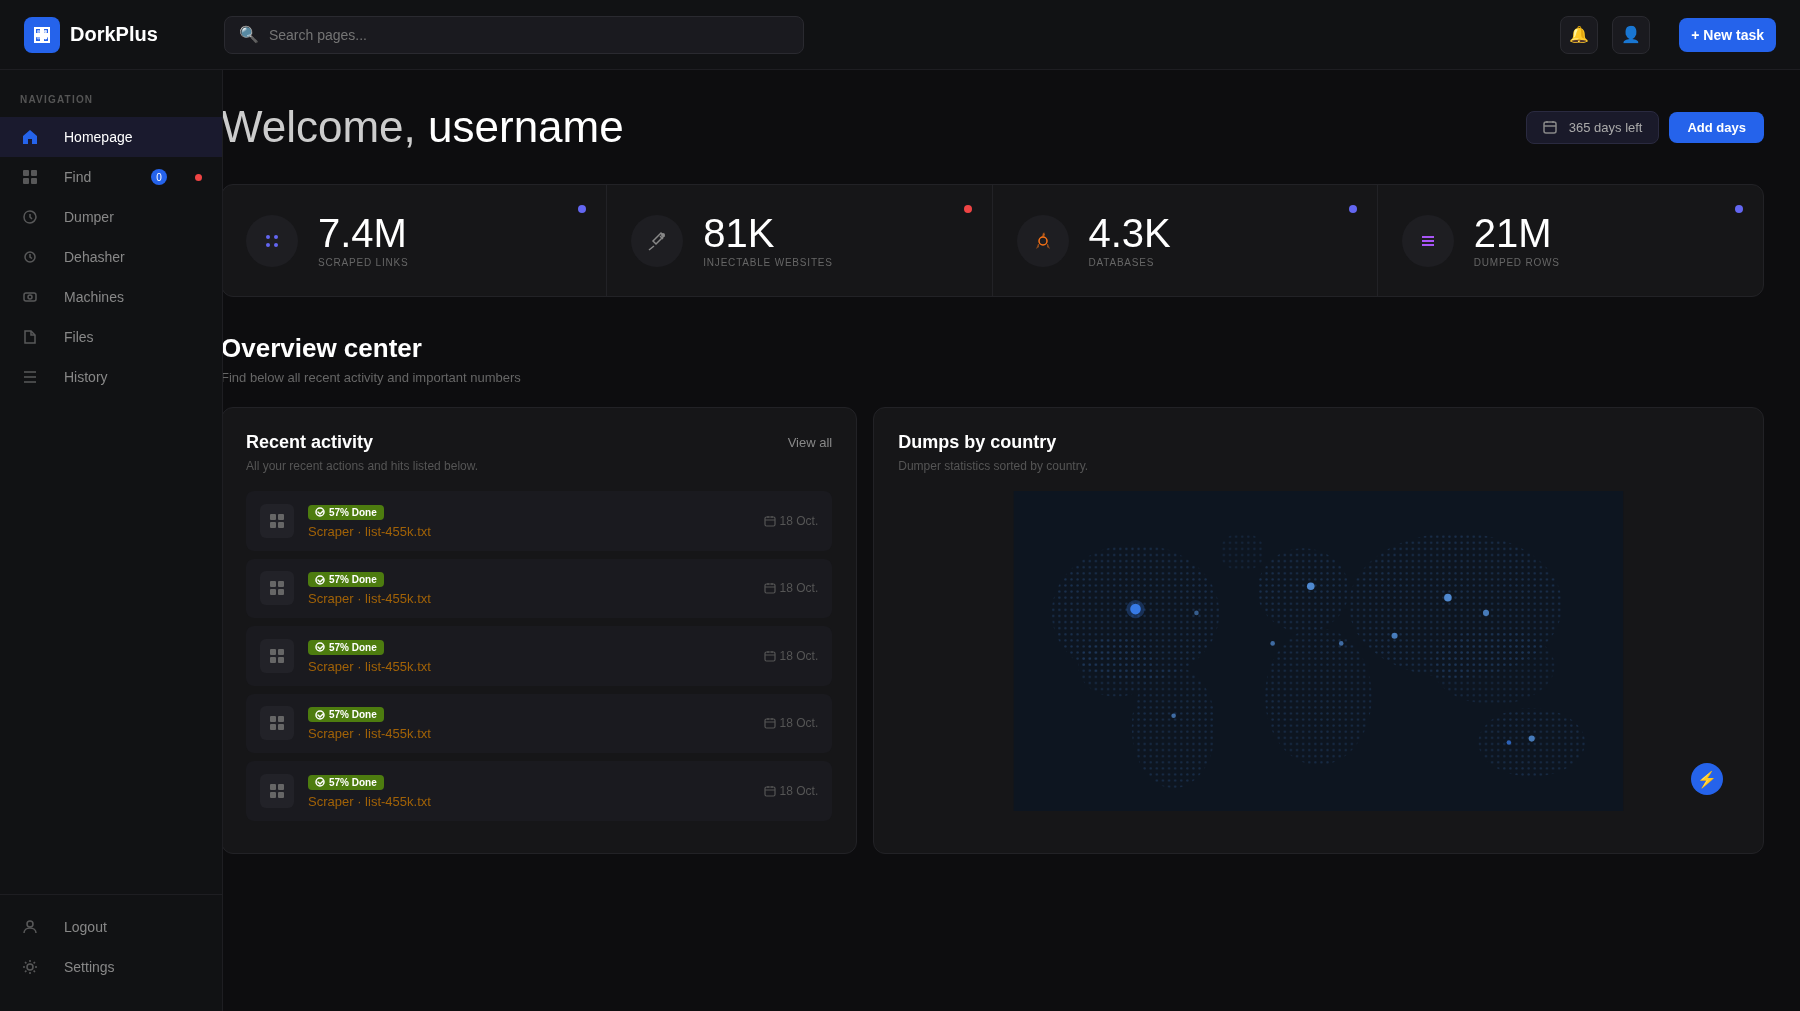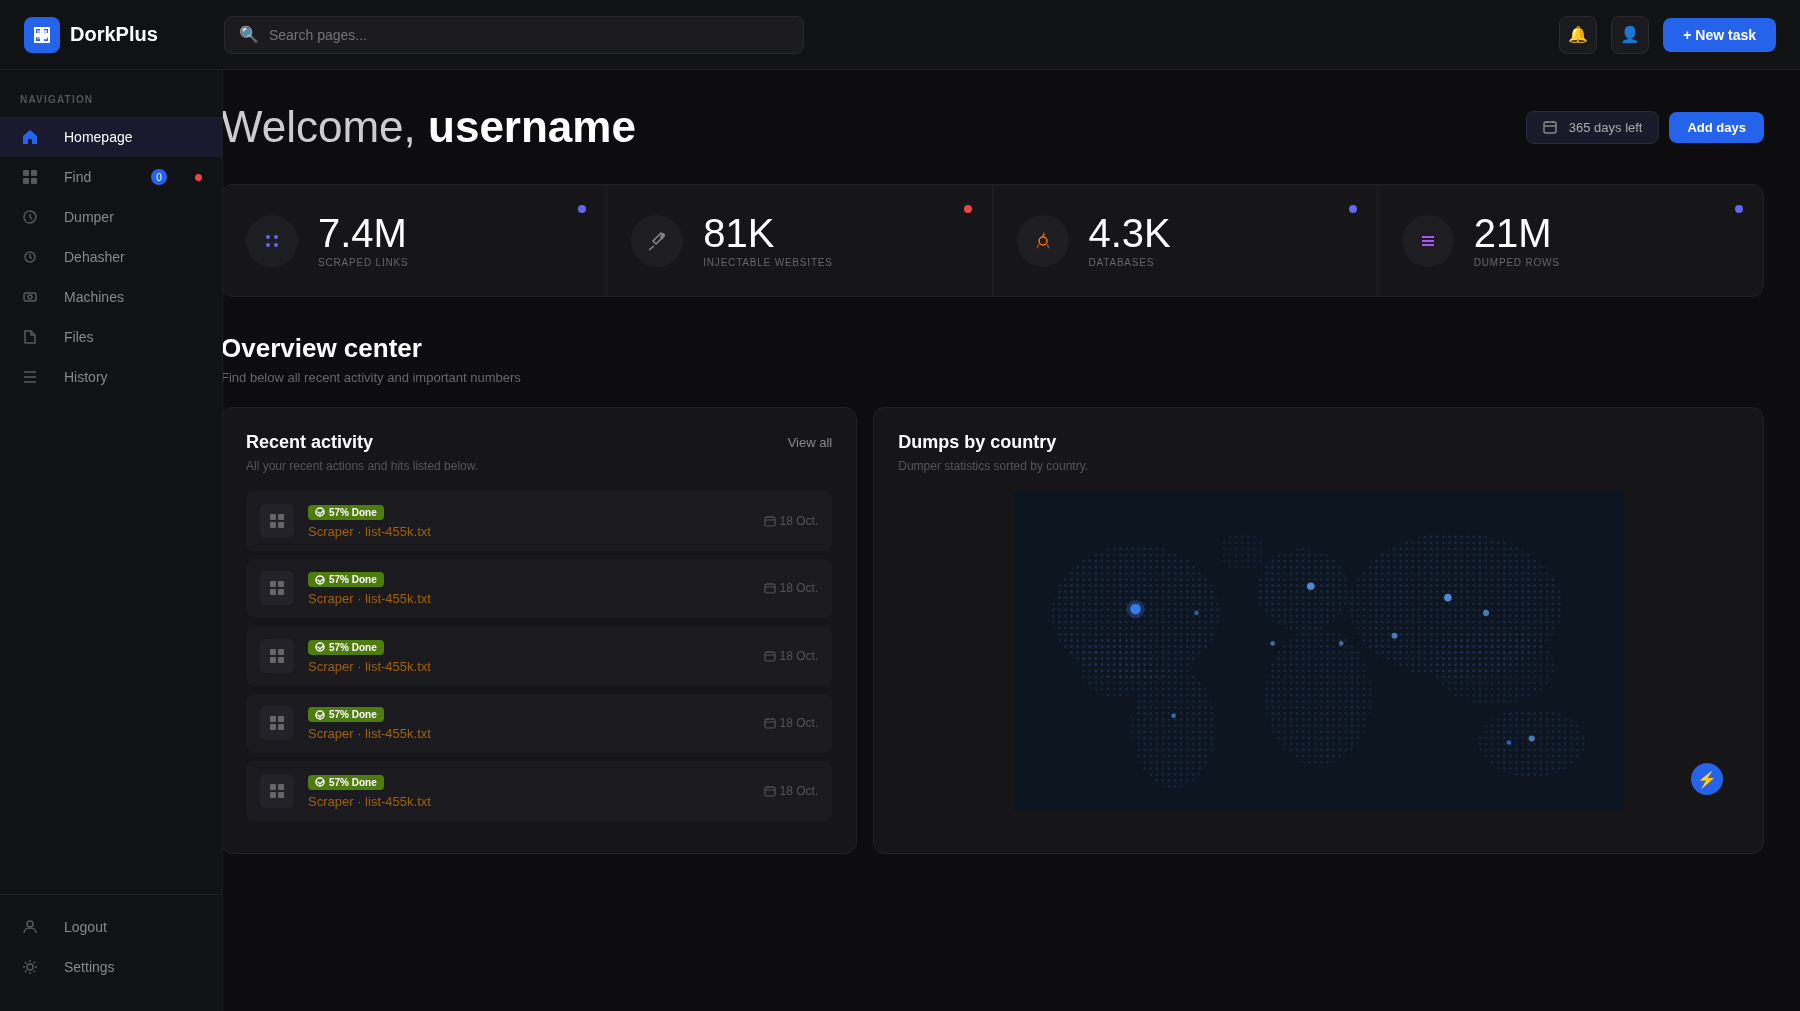--- a/index.html
+++ b/index.html
@@ -87,27 +87,28 @@
       justify-content: center;
       cursor: pointer;
       color: #aaa;
       font-size: 16px;
     }
     .new-task-btn {
       background: #2563eb;
       color: white;
       border: none;
       border-radius: 8px;
-      padding: 9px 20px;
+      padding: 9px 12px;
       font-size: 14px;
       font-weight: 600;
       cursor: pointer;
       display: flex;
       align-items: center;
       gap: 6px;
+      margin-left: 15px;
     }
 
     
     .layout {
       display: flex;
       margin-top: 70px;
     }
 
     
     .sidebar {
@@ -195,21 +196,21 @@
       align-items: center;
       justify-content: space-between;
       margin-bottom: 32px;
     }
     .welcome-text {
       font-size: 44px;
       font-weight: 300;
       color: #ccc;
     }
     .welcome-text strong {
-      font-weight: 700;
+      font-weight: 400;
       color: white;
     }
     .days-badge {
       display: flex;
       align-items: center;
       gap: 10px;
     }
     .days-left {
       background: #1a1a2a;
       border: 1px solid #2a2a40;

